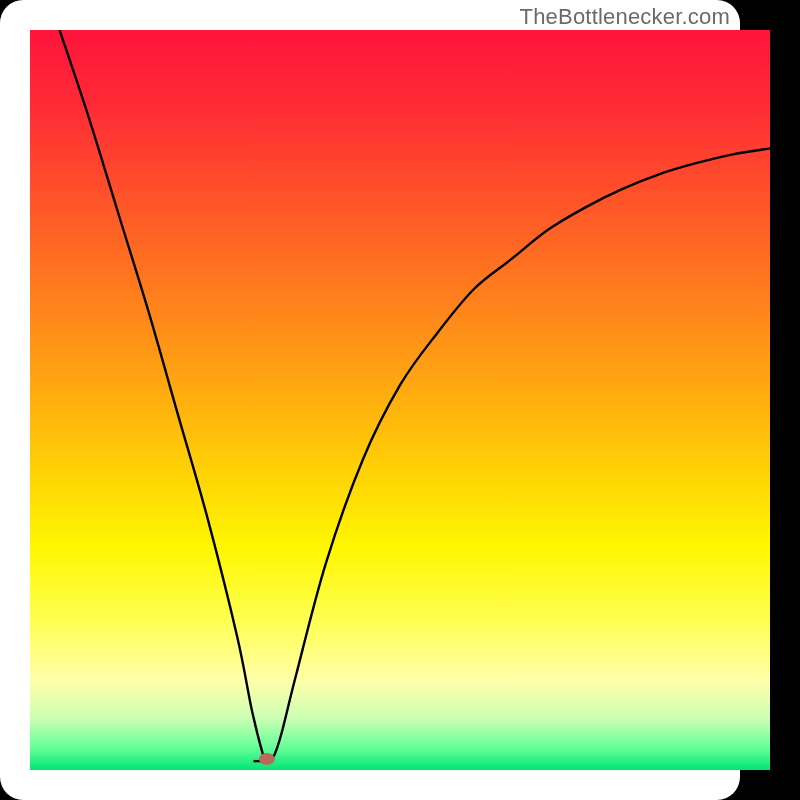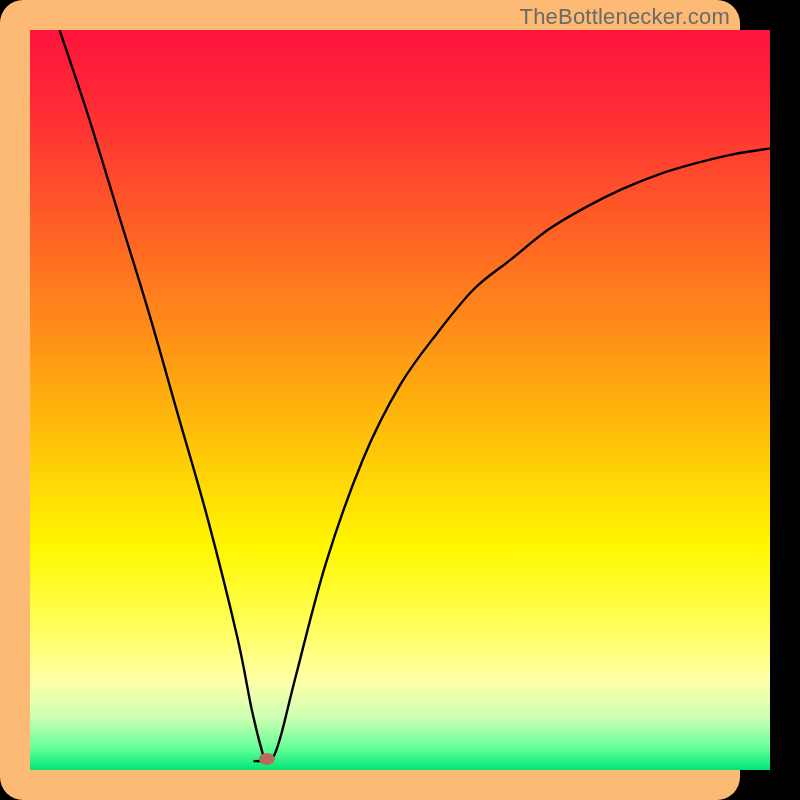--- a/index.html
+++ b/index.html
@@ -10,21 +10,21 @@
     background: #000;
     overflow: hidden;
     font-family: Arial, Helvetica, sans-serif;
   }
   .frame {
     position: absolute;
     top: 0;
     left: 0;
     width: 740px;
     height: 800px;
-    background: #fdba74;
+    background: #ffffff;
     border-radius: 23px;
   }
   .watermark {
     position: absolute;
     top: 4px;
     right: 10px;
     color: #6a6a6a;
     font-size: 22px;
     font-weight: 500;
     letter-spacing: 0.2px;

